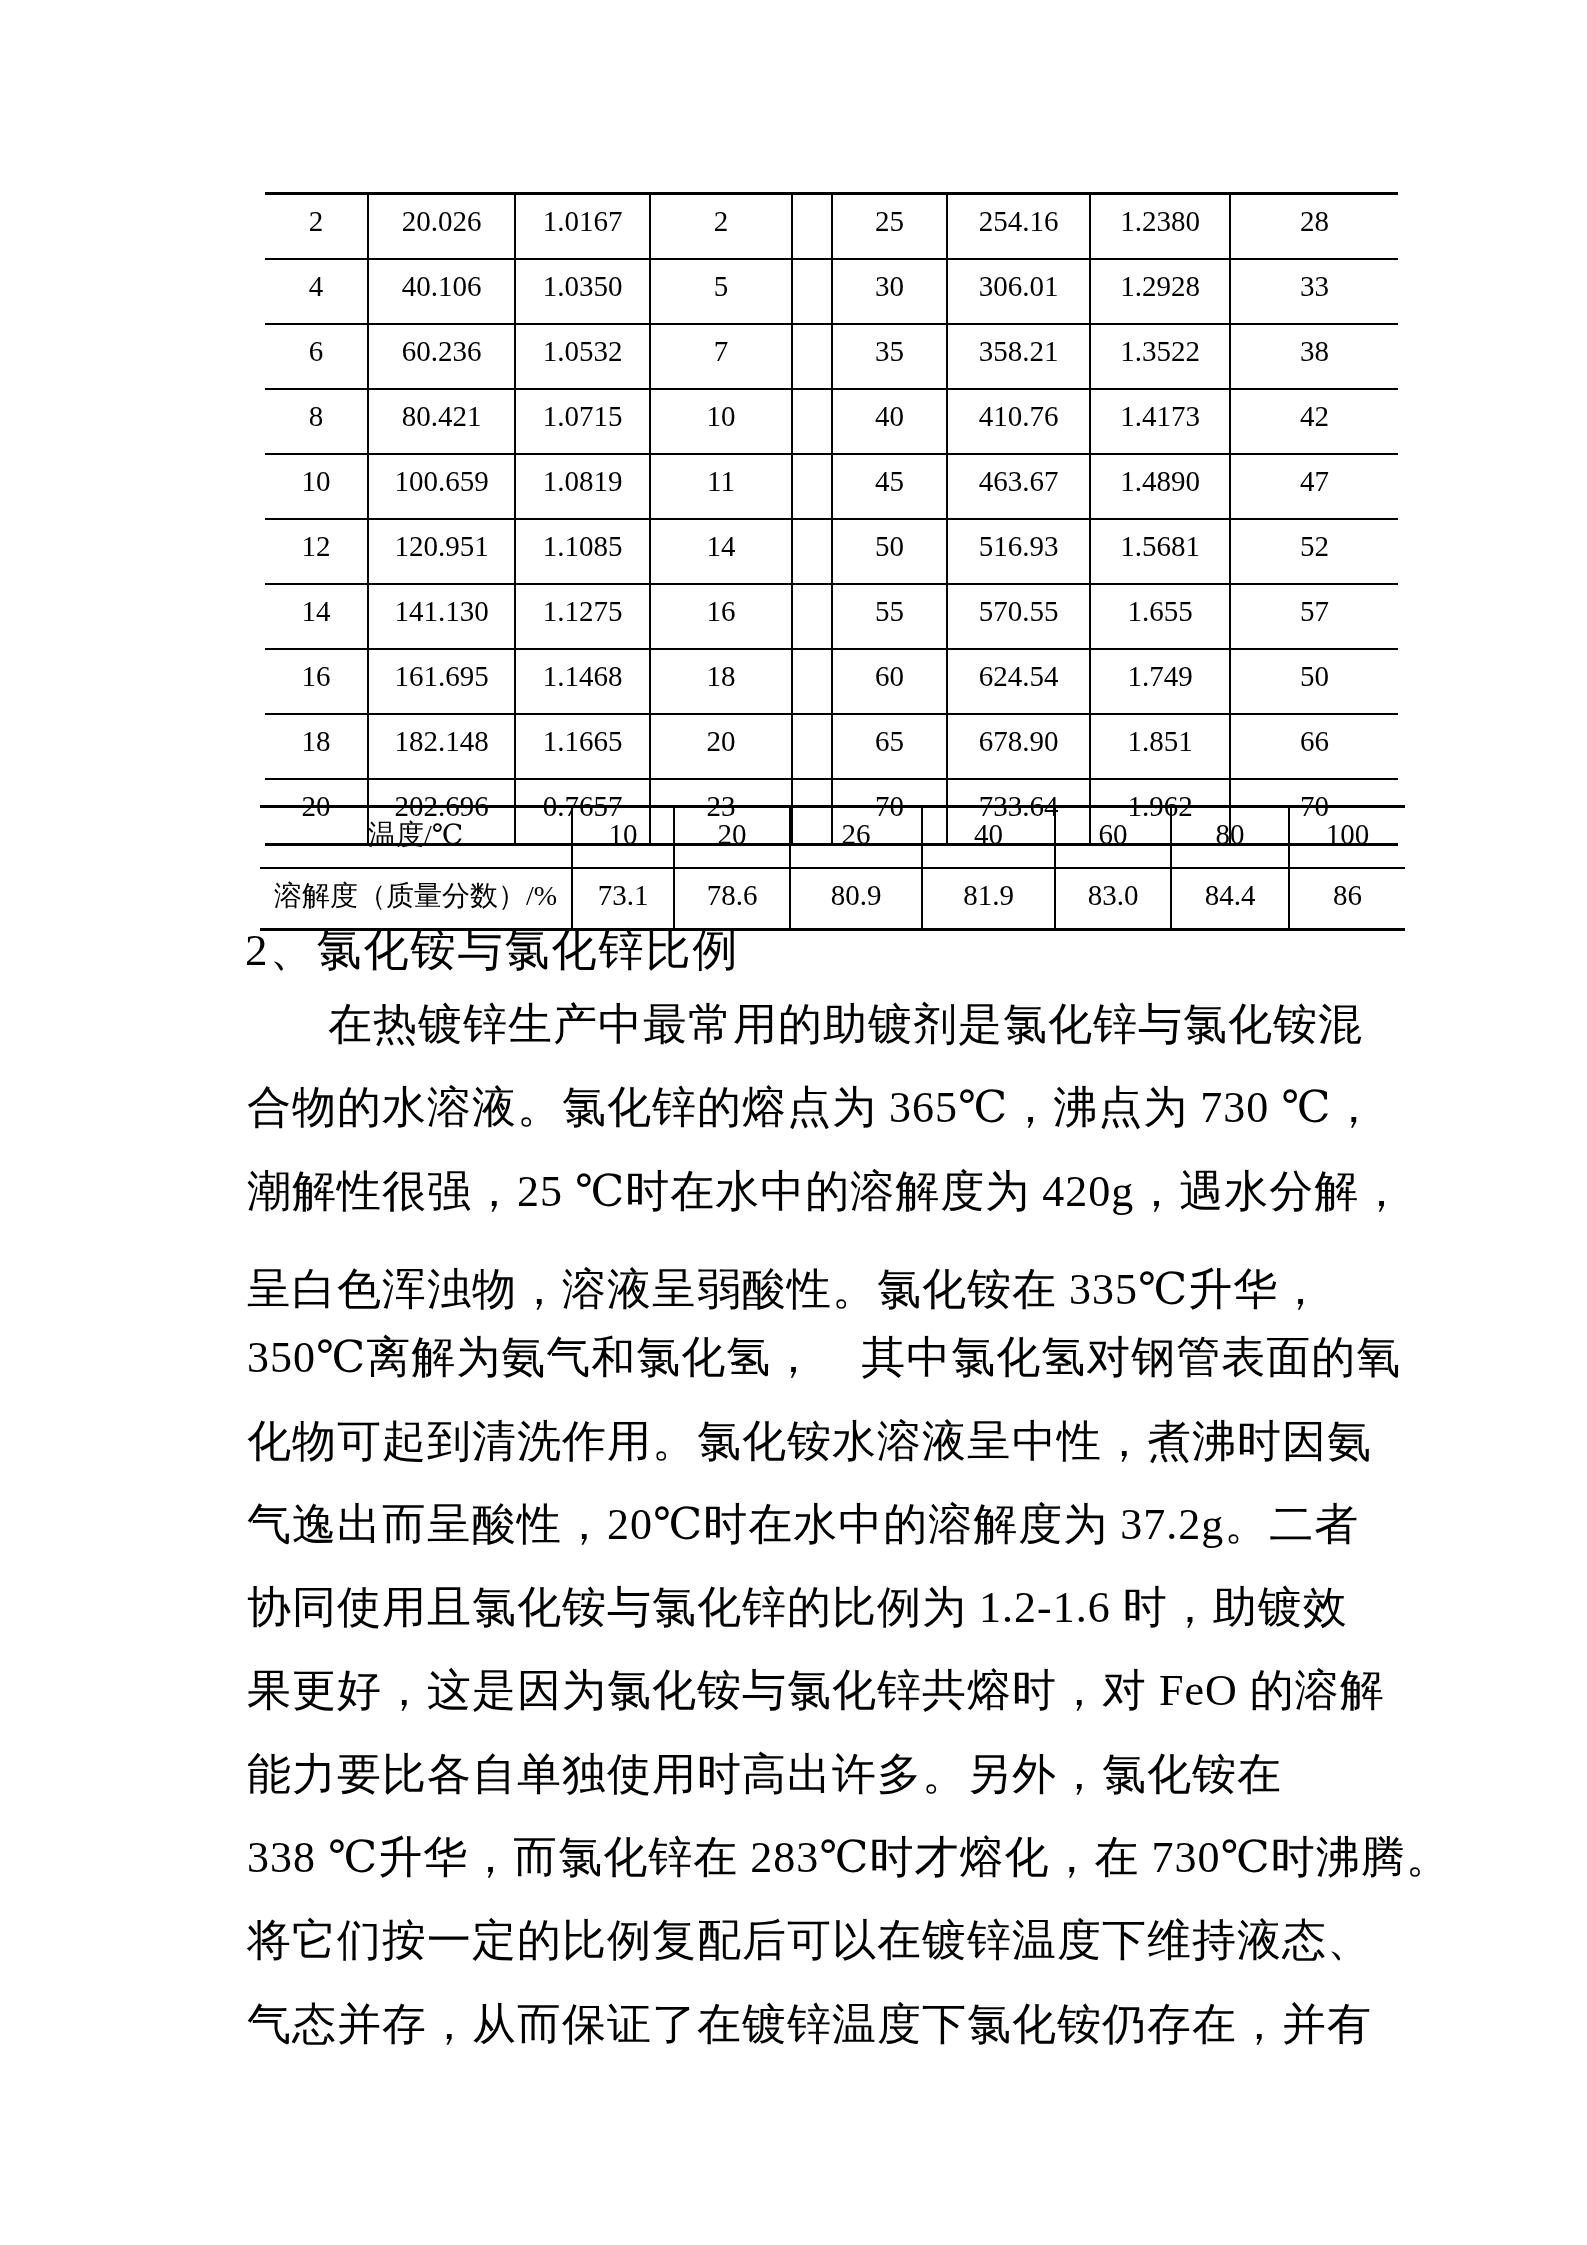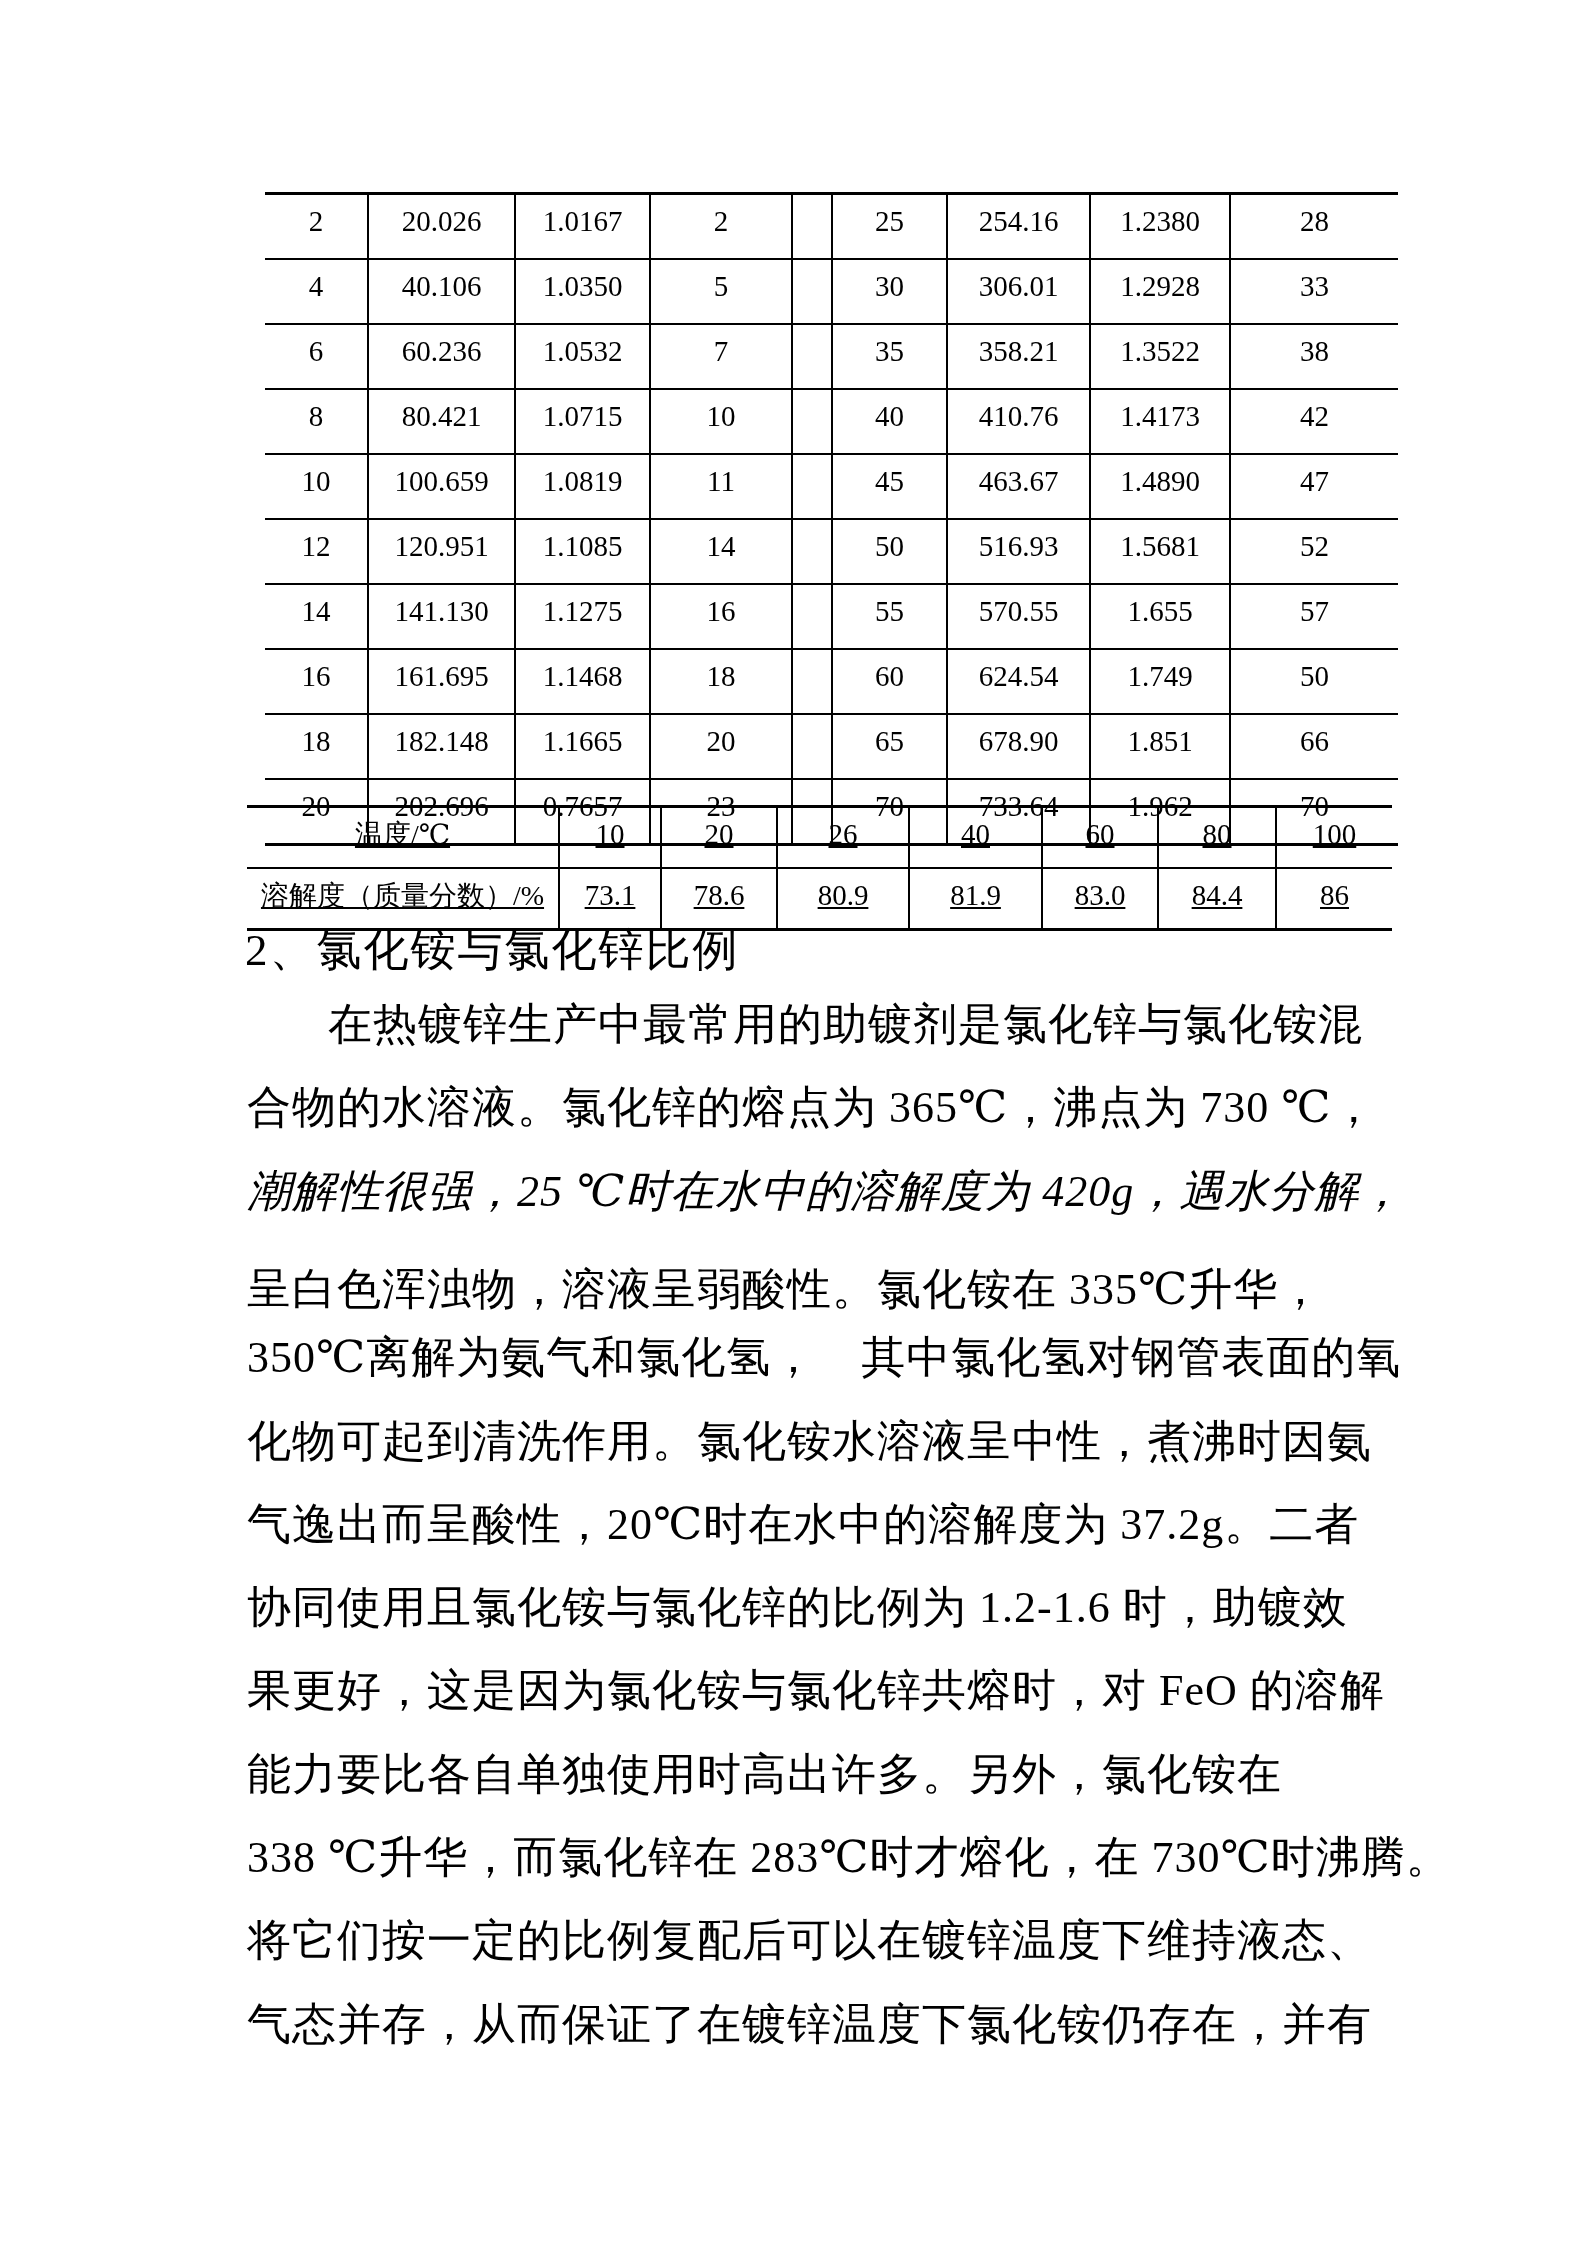--- a/index.html
+++ b/index.html
@@ -43,25 +43,24 @@
     top: 726px;
     width: 1133px;
     text-align: center;
     font-size: 44px;
     white-space: nowrap;
   }
 
   
   #table2 {
     position: absolute;
-    left: 247px;
+    left: 260px;
     top: 805px;
     border-collapse: collapse;
     table-layout: fixed;
-    text-decoration: underline;
   }
   #table2 td {
     height: 53px;
     text-align: center;
     vertical-align: middle;
     font-size: 29px;
     padding: 0 0 6px 0;
     border-bottom: 2px solid #000;
     border-right: 2px solid #000;
     white-space: nowrap;
@@ -254,21 +253,21 @@
           <td>86</td>
         </tr>
       </tbody>
   </table>
 
   <div id="heading">2、氯化铵与氯化锌比例</div>
 
   <div id="bodytext">
       <div class="bodyline" style="top: 1000px; left: 328px;">在热镀锌生产中最常用的助镀剂是氯化锌与氯化铵混</div>
       <div class="bodyline" style="top: 1083px; left: 247px;">合物的水溶液。氯化锌的熔点为 365℃，沸点为 730 ℃，</div>
-      <div class="bodyline" style="top: 1167px; left: 247px; font-style: italic;">潮解性很强，25 ℃时在水中的溶解度为 420g，遇水分解，</div>
+      <div class="bodyline" style="top: 1167px; left: 247px;">潮解性很强，25 ℃时在水中的溶解度为 420g，遇水分解，</div>
       <div class="bodyline" style="top: 1250px; left: 247px; margin-top: 15px;">呈白色浑浊物，溶液呈弱酸性。氯化铵在 335℃升华，</div>
       <div class="bodyline" style="top: 1333px; left: 247px;">350℃离解为氨气和氯化氢，　其中氯化氢对钢管表面的氧</div>
       <div class="bodyline" style="top: 1417px; left: 247px;">化物可起到清洗作用。氯化铵水溶液呈中性，煮沸时因氨</div>
       <div class="bodyline" style="top: 1500px; left: 247px;">气逸出而呈酸性，20℃时在水中的溶解度为 37.2g。二者</div>
       <div class="bodyline" style="top: 1583px; left: 247px;">协同使用且氯化铵与氯化锌的比例为 1.2-1.6 时，助镀效</div>
       <div class="bodyline" style="top: 1666px; left: 247px;">果更好，这是因为氯化铵与氯化锌共熔时，对 FeO 的溶解</div>
       <div class="bodyline" style="top: 1750px; left: 247px;">能力要比各自单独使用时高出许多。另外，氯化铵在</div>
       <div class="bodyline" style="top: 1833px; left: 247px;">338 ℃升华，而氯化锌在 283℃时才熔化，在 730℃时沸腾。</div>
       <div class="bodyline" style="top: 1916px; left: 247px;">将它们按一定的比例复配后可以在镀锌温度下维持液态、</div>
       <div class="bodyline" style="top: 2000px; left: 247px;">气态并存，从而保证了在镀锌温度下氯化铵仍存在，并有</div>

